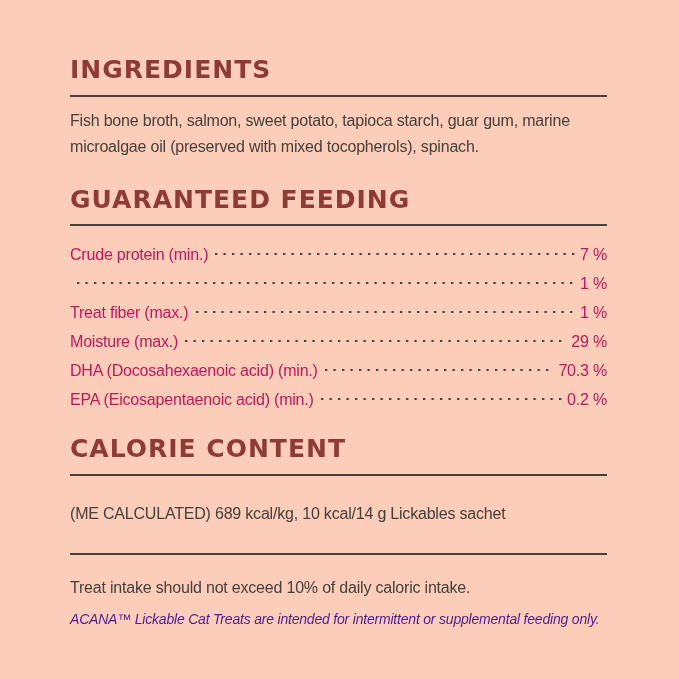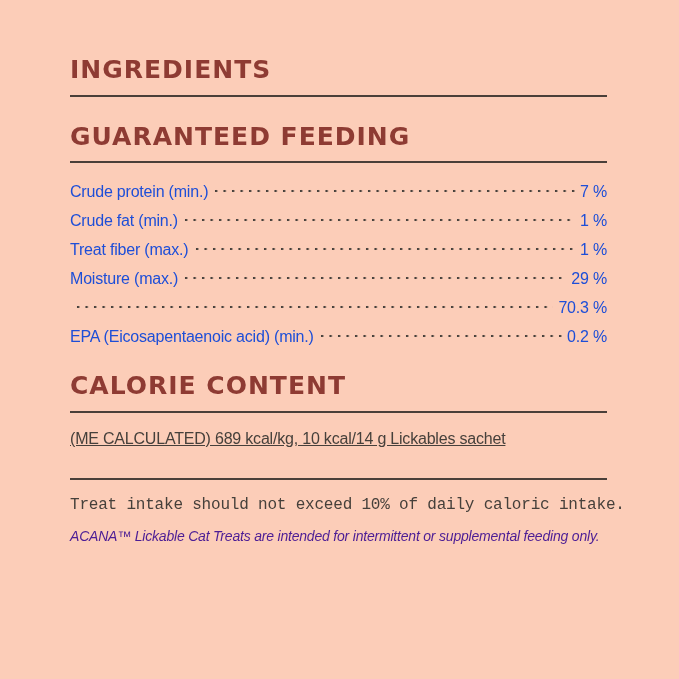--- a/index.html
+++ b/index.html
@@ -40,80 +40,84 @@
   .ingredients-body { margin-top: 11px; }
   .section { margin-top: 26px; }
   .section-first { margin-top: 0; }
   .ga-rows { margin-top: 9px; }
   .ga-row {
     display: flex;
     align-items: flex-end;
     height: 29px;
     font-size: 16px;
     letter-spacing: -0.2px;
-    color: #1d4ed8;
+    color: #be185d;
   }
   .ga-label { white-space: nowrap; }
   .ga-value { white-space: nowrap; }
   .dots {
     flex: 1;
     height: 4px;
     margin: 0 5px 8px 6px;
     background-image: radial-gradient(circle at 2px 2px, #46403b 1.25px, transparent 1.55px);
     background-size: 8.5px 4px;
     background-repeat: repeat-x;
     background-position: left bottom;
   }
-  .calorie-body { margin-top: 13px; text-decoration: underline; }
-  .feeding-body { margin-top: 12px; font-family: Liberation Mono, monospace; }
+  .calorie-body { margin-top: 25px; }
+  .feeding-body { margin-top: 20px; }
   .footnote {
     margin-top: 7px;
     font-style: italic;
     font-size: 14px;
     letter-spacing: -0.2px;
     line-height: 22px;
     color: #4c1d95;
     white-space: nowrap;
   }
 </style>
 </head>
 <body>
 
 <div class="page">
 
   <div class="section section-first">
     <div class="section-title">INGREDIENTS</div>
     <div class="rule"></div>
+    <div class="ingredients-body">
+      <div class="body-text">Fish bone broth, salmon, sweet potato, tapioca starch, guar gum, marine</div>
+      <div class="body-text">microalgae oil (preserved with mixed tocopherols), spinach.</div>
+    </div>
   </div>
 
   <div class="section">
     <div class="section-title">GUARANTEED FEEDING</div>
     <div class="rule"></div>
     <div class="ga-rows">
       <div class="ga-row">
         <span class="ga-label">Crude protein (min.)</span>
         <span class="dots"></span>
         <span class="ga-value">7 %</span>
       </div>
       <div class="ga-row">
-        <span class="ga-label">Crude fat (min.)</span>
         <span class="dots"></span>
         <span class="ga-value">1 %</span>
       </div>
       <div class="ga-row">
         <span class="ga-label">Treat fiber (max.)</span>
         <span class="dots"></span>
         <span class="ga-value">1 %</span>
       </div>
       <div class="ga-row">
         <span class="ga-label">Moisture (max.)</span>
         <span class="dots"></span>
         <span class="ga-value">29 %</span>
       </div>
       <div class="ga-row">
+        <span class="ga-label">DHA (Docosahexaenoic acid) (min.)</span>
         <span class="dots"></span>
         <span class="ga-value">70.3 %</span>
       </div>
       <div class="ga-row">
         <span class="ga-label">EPA (Eicosapentaenoic acid) (min.)</span>
         <span class="dots"></span>
         <span class="ga-value">0.2 %</span>
       </div>
     </div>
   </div>

